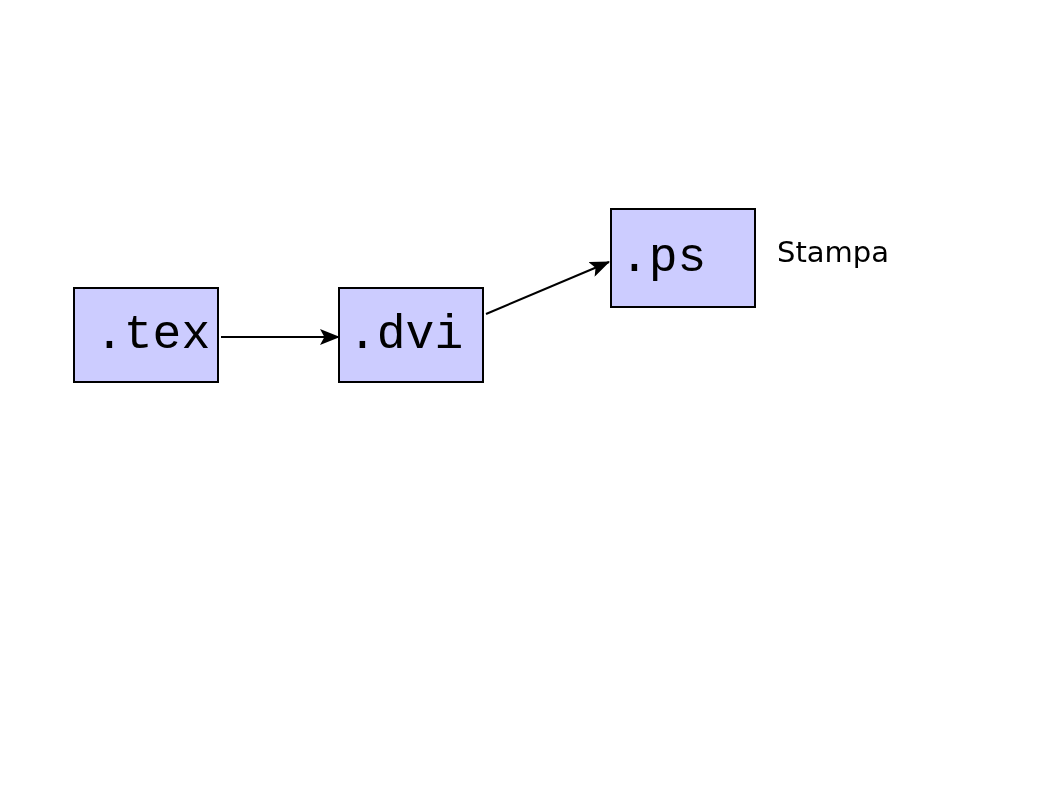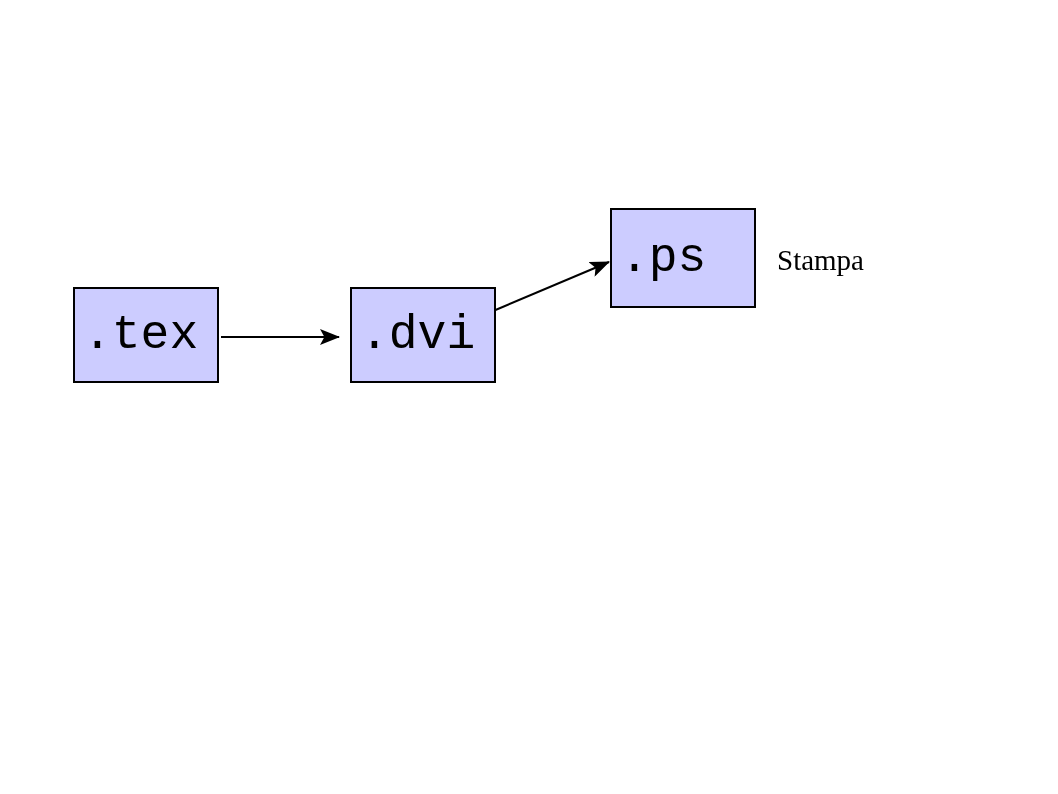--- a/index.html
+++ b/index.html
@@ -45,26 +45,26 @@
   #edge-layer {
     position: absolute;
     left: 0;
     top: 0;
     width: 1058px;
     height: 794px;
     pointer-events: none;
   }
 
   
-  #node-tex  { left: 73px;  top: 287px; width: 146px; height: 96px; }
-  #node-dvi  { left: 338px; top: 287px; width: 146px; height: 96px; margin-left: 12px; }
+  #node-tex  { left: 73px;  top: 287px; width: 146px; height: 96px; padding-left: 12px; }
+  #node-dvi  { left: 338px; top: 287px; width: 146px; height: 96px; }
   #node-ps   { left: 610px; top: 208px; width: 146px; height: 100px; }
 
   
-  #label-stampa { left: 777px; top: 246px; font-family: Liberation Serif, serif; }
+  #label-stampa { left: 777px; top: 238px; }
 </style>
 </head>
 <body>
 
 <div id="canvas">
 
   <svg id="edge-layer" viewBox="0 0 1058 794" width="1058" height="794" xmlns="http://www.w3.org/2000/svg">
     <defs>
       <marker id="arrowhead" markerWidth="10" markerHeight="8" refX="9.5" refY="4" orient="auto" markerUnits="strokeWidth">
         <path d="M0,0 L10,4 L0,8 L2.2,4 Z" fill="#000000"></path>

